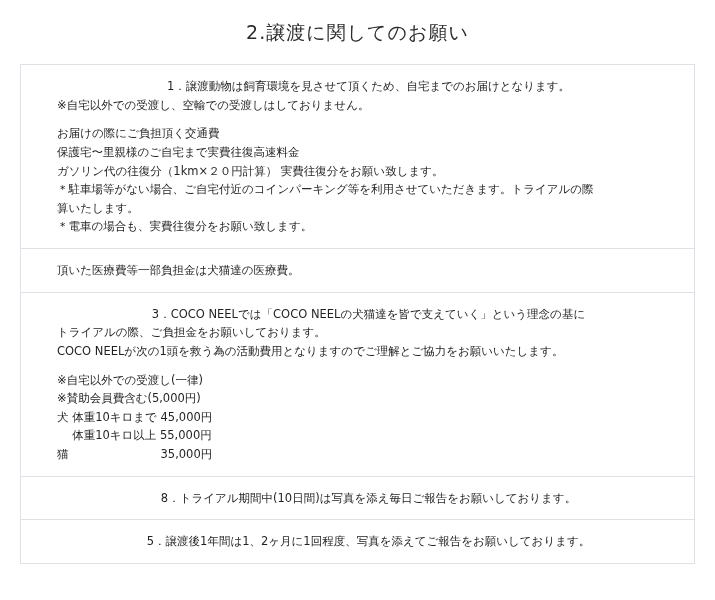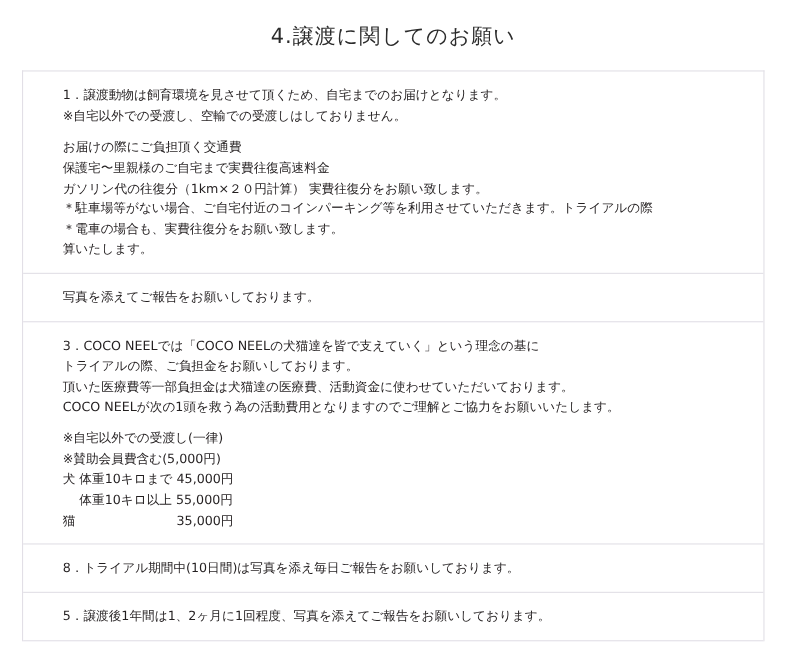--- a/index.html
+++ b/index.html
@@ -43,56 +43,56 @@
   }
   .row p {
     margin: 0;
     font-size: 11.5px;
     line-height: 1.62;
     color: #231f20;
   }
   .num {
     font-size: 13px;
     color: #231f20;
+    text-align: center;
   }
   .pink {
     color: #e5408f;
   }
   .spacer {
     height: 10px;
     line-height: 10px;
     font-size: 1px;
   }
 </style>
 </head>
 <body>
 
 <div class="page">
 
-  <h1 class="page-title">4.譲渡に関してのお願い</h1>
+  <h1 class="page-title">2.譲渡に関してのお願い</h1>
 
   <div class="table-wrap">
     <div class="row">
         <p class="num">1．譲渡動物は飼育環境を見させて頂くため、自宅までのお届けとなります。</p>
         <p>※自宅以外での受渡し、空輸での受渡しはしておりません。</p>
         <p class="spacer">&nbsp;</p>
         <p>お届けの際にご負担頂く交通費</p>
         <p>保護宅〜里親様のご自宅まで実費往復高速料金</p>
         <p>ガソリン代の往復分（1km×２０円計算） 実費往復分をお願い致します。</p>
         <p class="pink">＊駐車場等がない場合、ご自宅付近のコインパーキング等を利用させていただきます。トライアルの際</p>
+        <p class="pink">算いたします。</p>
         <p class="pink">＊電車の場合も、実費往復分をお願い致します。</p>
-        <p class="pink">算いたします。</p>
       </div>
     <div class="row">
-        <p>写真を添えてご報告をお願いしております。</p>
+        <p>頂いた医療費等一部負担金は犬猫達の医療費。</p>
       </div>
     <div class="row">
         <p class="num">3．COCO NEELでは「COCO NEELの犬猫達を皆で支えていく」という理念の基に</p>
         <p>トライアルの際、ご負担金をお願いしております。</p>
-        <p>頂いた医療費等一部負担金は犬猫達の医療費、活動資金に使わせていただいております。</p>
         <p>COCO NEELが次の1頭を救う為の活動費用となりますのでご理解とご協力をお願いいたします。</p>
         <p class="spacer">&nbsp;</p>
         <p>※自宅以外での受渡し(一律)</p>
         <p>※賛助会員費含む(5,000円)</p>
         <p>犬 体重10キロまで  45,000円</p>
         <p>　 体重10キロ以上 55,000円</p>
         <p>猫　　　　　　　　35,000円</p>
       </div>
     <div class="row">
         <p class="num">8．トライアル期間中(10日間)は写真を添え毎日ご報告をお願いしております。</p>

